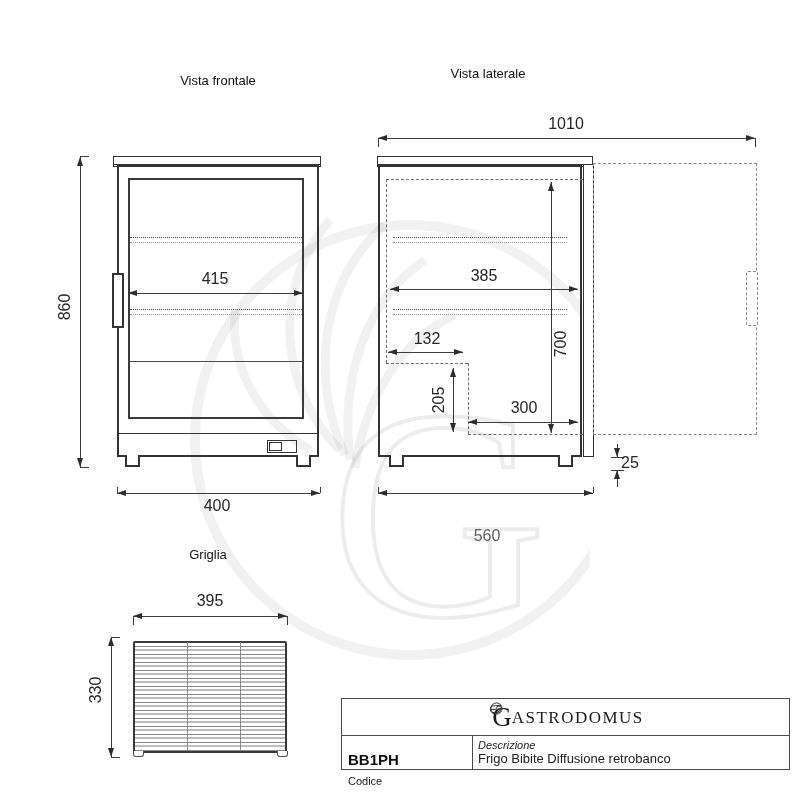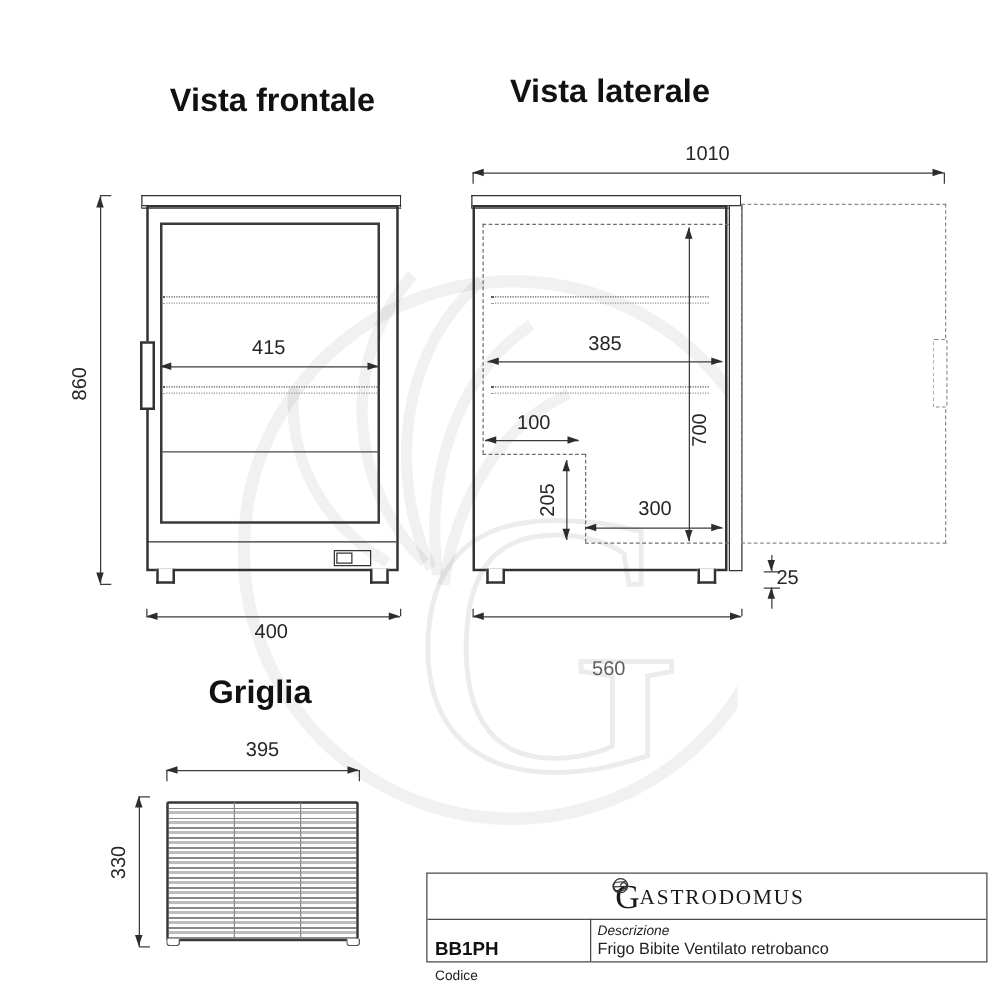--- a/index.html
+++ b/index.html
@@ -1,21 +1,21 @@
 <!DOCTYPE html>
 <html><head>
 <meta charset="utf-8">
 <style>
   html,body{margin:0;padding:0;background:#fff;}
   .canvas{position:relative;width:800px;height:800px;background:#fff;overflow:hidden;
           font-family:"Liberation Sans",sans-serif;color:#2e2e2e;}
   .abs{position:absolute;}
   
-  .view-title{position:absolute;transform:translate(-50%,-50%);font-weight:bold;
-              font-size:26px;color:#111;white-space:nowrap;}
+  .view-title{position:absolute;transform:translate(-50%,-50%);font-weight:normal;
+              font-size:13px;color:#111;white-space:nowrap;}
   
   .hline{position:absolute;height:0;border-top:1px solid #3c3c3c;}
   .vline{position:absolute;width:0;border-left:1px solid #3c3c3c;}
   .dash-h{position:absolute;height:0;border-top:1px dashed #6e6e6e;}
   .dash-v{position:absolute;width:0;border-left:1px dashed #6e6e6e;}
   .dots{position:absolute;height:4px;border-top:1px dotted #5a5a5a;border-bottom:1px dotted #9a9a9a;}
   .box{position:absolute;border:2px solid #333;background:transparent;}
   .thinbox{position:absolute;border:1px solid #333;background:transparent;}
   .cap{position:absolute;border:1px solid #333;border-bottom:3px double #333;background:#fff;}
   .foot{position:absolute;border:2px solid #333;border-top:none;background:#fff;}
@@ -128,21 +128,21 @@
   <div class="dim-label" style="left:566px;top:124px;">1010</div>
 
   <div class="hline" style="left:390px;top:289px;width:188px;"></div>
   <div class="arr arr-l" style="left:390px;top:286px;"></div>
   <div class="arr arr-r" style="left:569px;top:286px;"></div>
   <div class="dim-label" style="left:484px;top:276px;">385</div>
 
   <div class="hline" style="left:388px;top:352px;width:75px;"></div>
   <div class="arr arr-l" style="left:388px;top:349px;"></div>
   <div class="arr arr-r" style="left:454px;top:349px;"></div>
-  <div class="dim-label" style="left:427px;top:339px;">100</div>
+  <div class="dim-label" style="left:427px;top:339px;">132</div>
 
   <div class="vline" style="left:453px;top:368px;height:64px;"></div>
   <div class="arr arr-u" style="left:450px;top:368px;"></div>
   <div class="arr arr-d" style="left:450px;top:423px;"></div>
   <div class="dim-label rot" style="left:439px;top:400px;">205</div>
 
   <div class="hline" style="left:468px;top:422px;width:110px;"></div>
   <div class="arr arr-l" style="left:468px;top:419px;"></div>
   <div class="arr arr-r" style="left:569px;top:419px;"></div>
   <div class="dim-label" style="left:524px;top:408px;">300</div>
@@ -197,16 +197,16 @@
         </g>
       </svg>
       <span class="logo-g">G</span>
         <span class="logo-rest">ASTRODOMUS</span>
     </div>
     <div class="abs" style="left:0;top:36px;width:100%;height:0;border-top:1px solid #4a4a4a;"></div>
     <div class="abs" style="left:130px;top:36px;width:0;height:34px;border-left:1px solid #4a4a4a;"></div>
     <div class="tb-label" style="left:6px;top:40px;margin-top:36px;">Codice</div>
     <div class="tb-value" style="left:6px;top:52px;">BB1PH</div>
     <div class="tb-label" style="left:136px;top:40px;font-style:italic;">Descrizione</div>
-    <div class="tb-desc" style="left:136px;top:52px;">Frigo Bibite Ventilato retrobanco</div>
+    <div class="tb-desc" style="left:136px;top:52px;">Frigo Bibite Diffusione retrobanco</div>
   </div>
 
 </div>
 
 </body></html>

